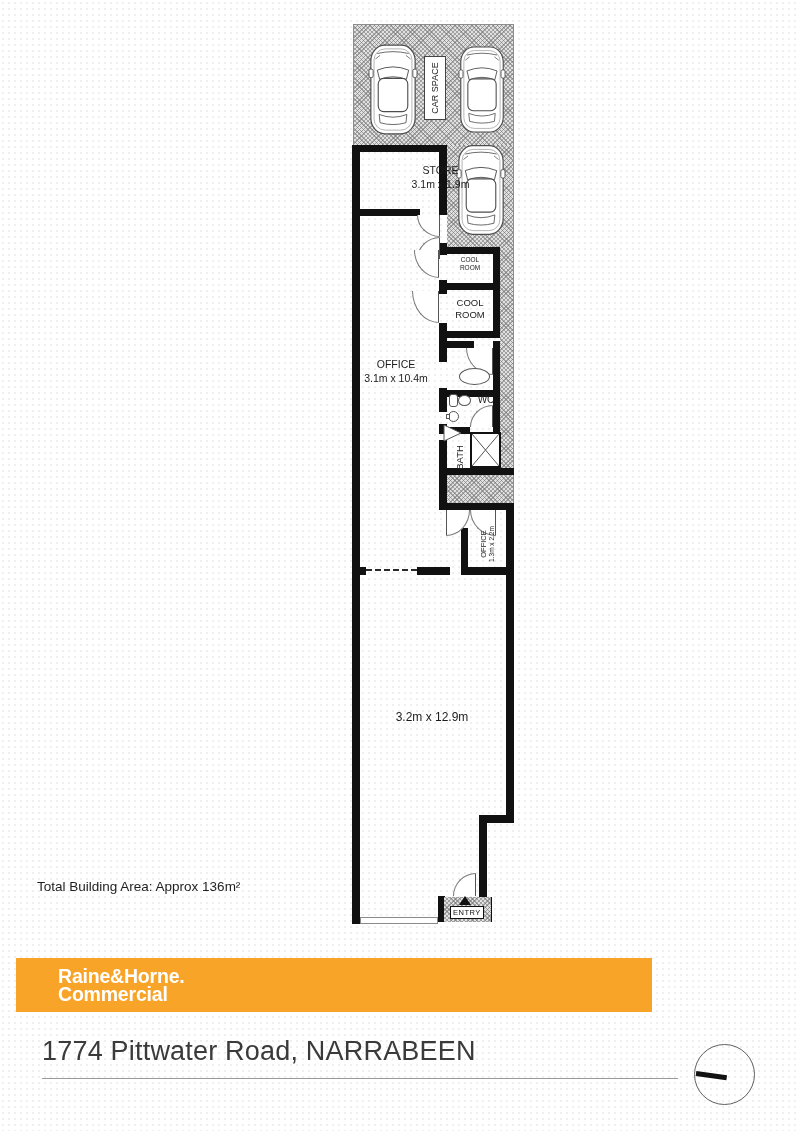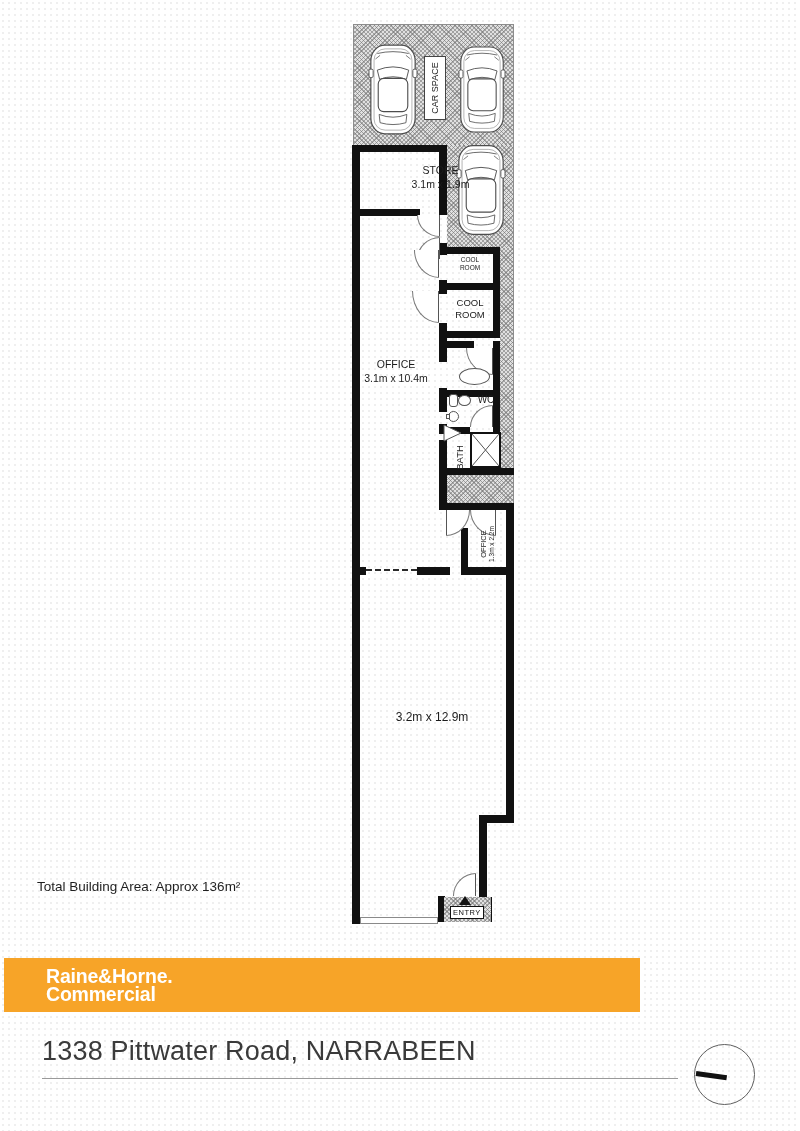--- a/index.html
+++ b/index.html
@@ -25,21 +25,21 @@
   .room-label { position:absolute; text-align:center; color:#1c1c1c; }
   .room-label .nm { display:block; }
   .room-label .dim { display:block; }
   .door { position:absolute; background:#fff; border:1px solid #777; }
   .door-tl { border-radius:100% 0 0 0; border-right:1px solid #555; border-bottom:none; }
   .door-bl { border-radius:0 0 0 100%; border-right:1px solid #555; border-top:none; }
   .vflex { position:absolute; display:flex; align-items:center; justify-content:center; }
   .rot { transform:rotate(-90deg); white-space:nowrap; }
   .fixture { position:absolute; background:#fff; border:1px solid #555; }
   .dash { position:absolute; height:0; border-top:2px dashed #2a2a2a; }
-  .banner { position:absolute; left:4px; width:636px; }
+  .banner { position:absolute; left:16px; width:636px; }
   .logo { position:absolute; color:#fff; font-weight:bold; font-size:19.5px; line-height:18px; letter-spacing:-0.2px; }
   .addr { position:absolute; color:#3a3a3a; font-size:27px; letter-spacing:0.2px; }
   .disc { position:absolute; color:#3c3c3c; font-size:11px; }
   .disc .sep { display:inline-block; margin:0 9px; }
   .compass-circle { position:absolute; border:1.5px solid #5f5f5f; border-radius:50%; background:transparent; }
   .compass-needle { position:absolute; background:#111; transform-origin:left center; transform:rotate(8deg); }
   .total-area { position:absolute; color:#1f1f1f; font-size:13.5px; }
   svg.car { position:absolute; overflow:visible; }
 </style>
 </head>
@@ -189,19 +189,19 @@
 
   <div class="total-area" style="left:25px;top:879px;margin-left:12px;">Total Building Area: Approx 136m²</div>
 
   <div class="banner" style="top:958px;height:54px;background:#F7A428;">
     <div class="logo" style="left:42px;top:9px;">
       <span style="display:block;">Raine&amp;Horne.</span>
       <span style="display:block;">Commercial</span>
     </div>
   </div>
 
-  <div class="addr" style="left:42px;top:1036px;">1338 Pittwater Road, NARRABEEN</div>
+  <div class="addr" style="left:42px;top:1036px;">1774 Pittwater Road, NARRABEEN</div>
   <div class="bline" style="left:42px;top:1078px;width:636px;height:1px;background:#9a9a9a;"></div>
 
   <div class="compass-circle" style="left:694px;top:1044px;width:61px;height:61px;"></div>
   <div class="compass-needle" style="left:696px;top:1071px;width:31px;height:5px;"></div>
 
 </div>
 
 </body></html>

